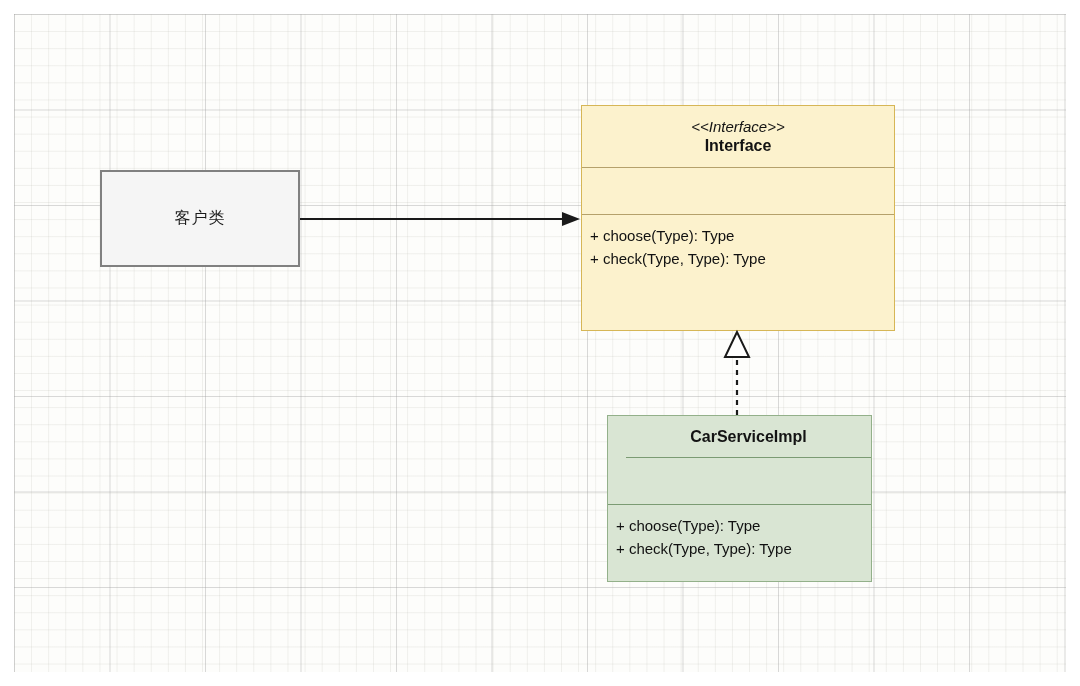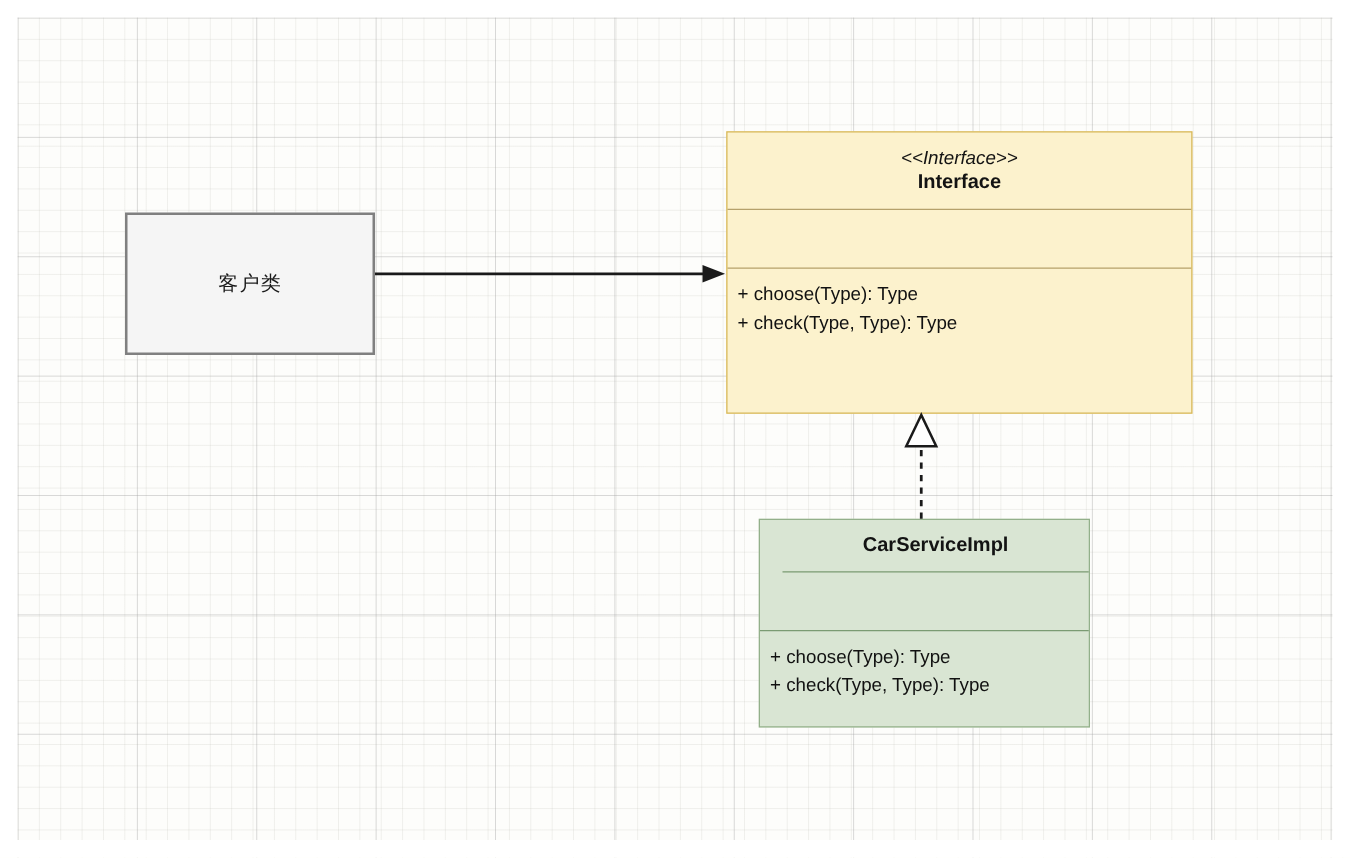--- a/index.html
+++ b/index.html
@@ -48,38 +48,38 @@
     position: absolute;
     box-sizing: border-box;
     z-index: 3;
   }
 
   
   #client-box {
     left: 100px;
     top: 170px;
     width: 200px;
-    height: 114px;
+    height: 97px;
     background: #f5f5f5;
     border: 2px solid #808080;
     display: flex;
     align-items: center;
     justify-content: center;
   }
   #client-box .client-label {
     font-size: 16px;
     color: #1a1a1a;
     letter-spacing: 1px;
   }
 
   
   #interface-box {
     left: 581px;
     top: 105px;
-    width: 373px;
+    width: 314px;
     height: 226px;
     background: #fcf2cd;
     border: 1px solid #d6b656;
   }
   #interface-box .sec-title {
     height: 61px;
     border-bottom: 1px solid #b5a16b;
     display: flex;
     flex-direction: column;
     align-items: center;

